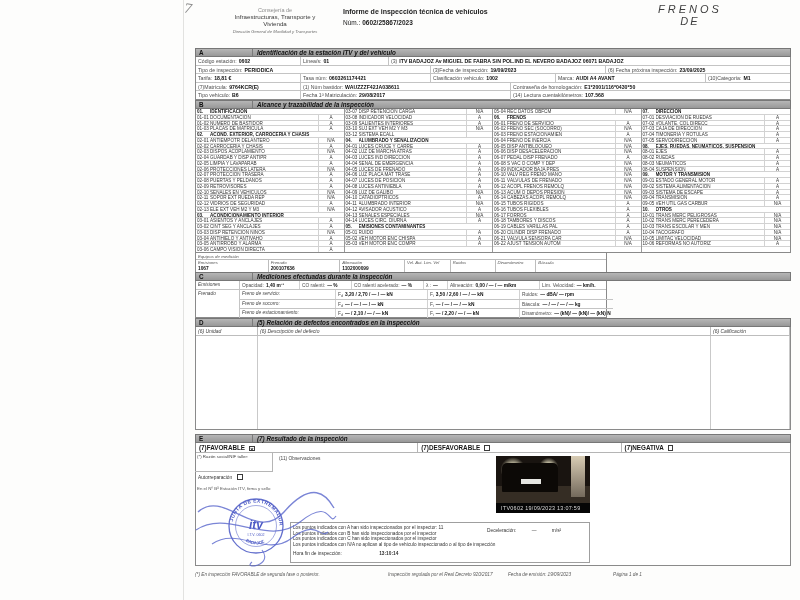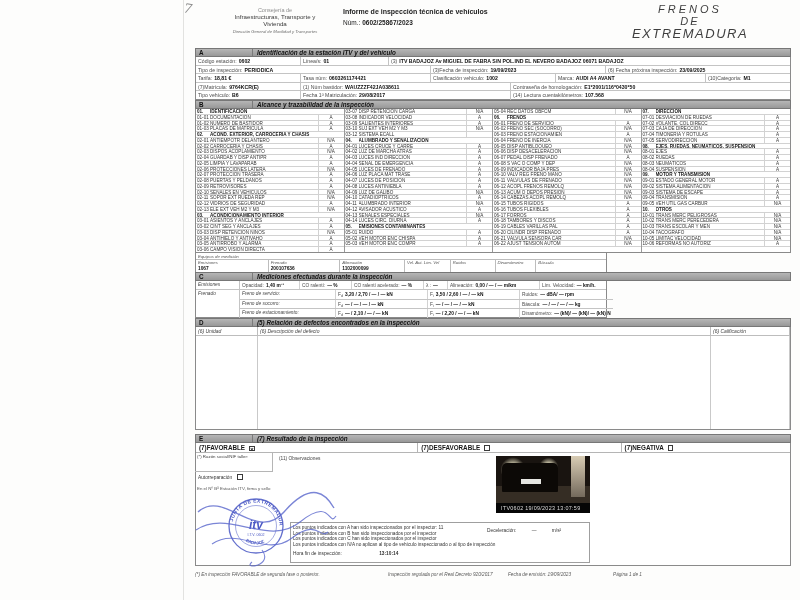--- a/index.html
+++ b/index.html
@@ -133,21 +133,20 @@
   <div class="abs report-title">
     <div class="rt-main">Informe de inspección técnica de vehículos</div>
     <div class="rt-num">
       <span>Núm.:</span>
       <b>0602/25867/2023</b>
     </div>
   </div>
   <div class="abs brand">
     <div class="brand-l1">FRENOS</div>
     <div class="brand-l2">DE</div>
-    <div class="brand-l3">EXTREMADURA</div>
   </div>
 
   <div class="abs bar" style="top:48px">
     <span class="sec-letter">A</span>
     <span class="sec-title">Identificación de la estación ITV y del vehículo</span>
   </div>
   <div class="abs tableA" id="a-rows">
       <div class="a-row">
         <div class="a-cell" style="width: 105px;">
           <span class="a-label">Código estación:</span>

